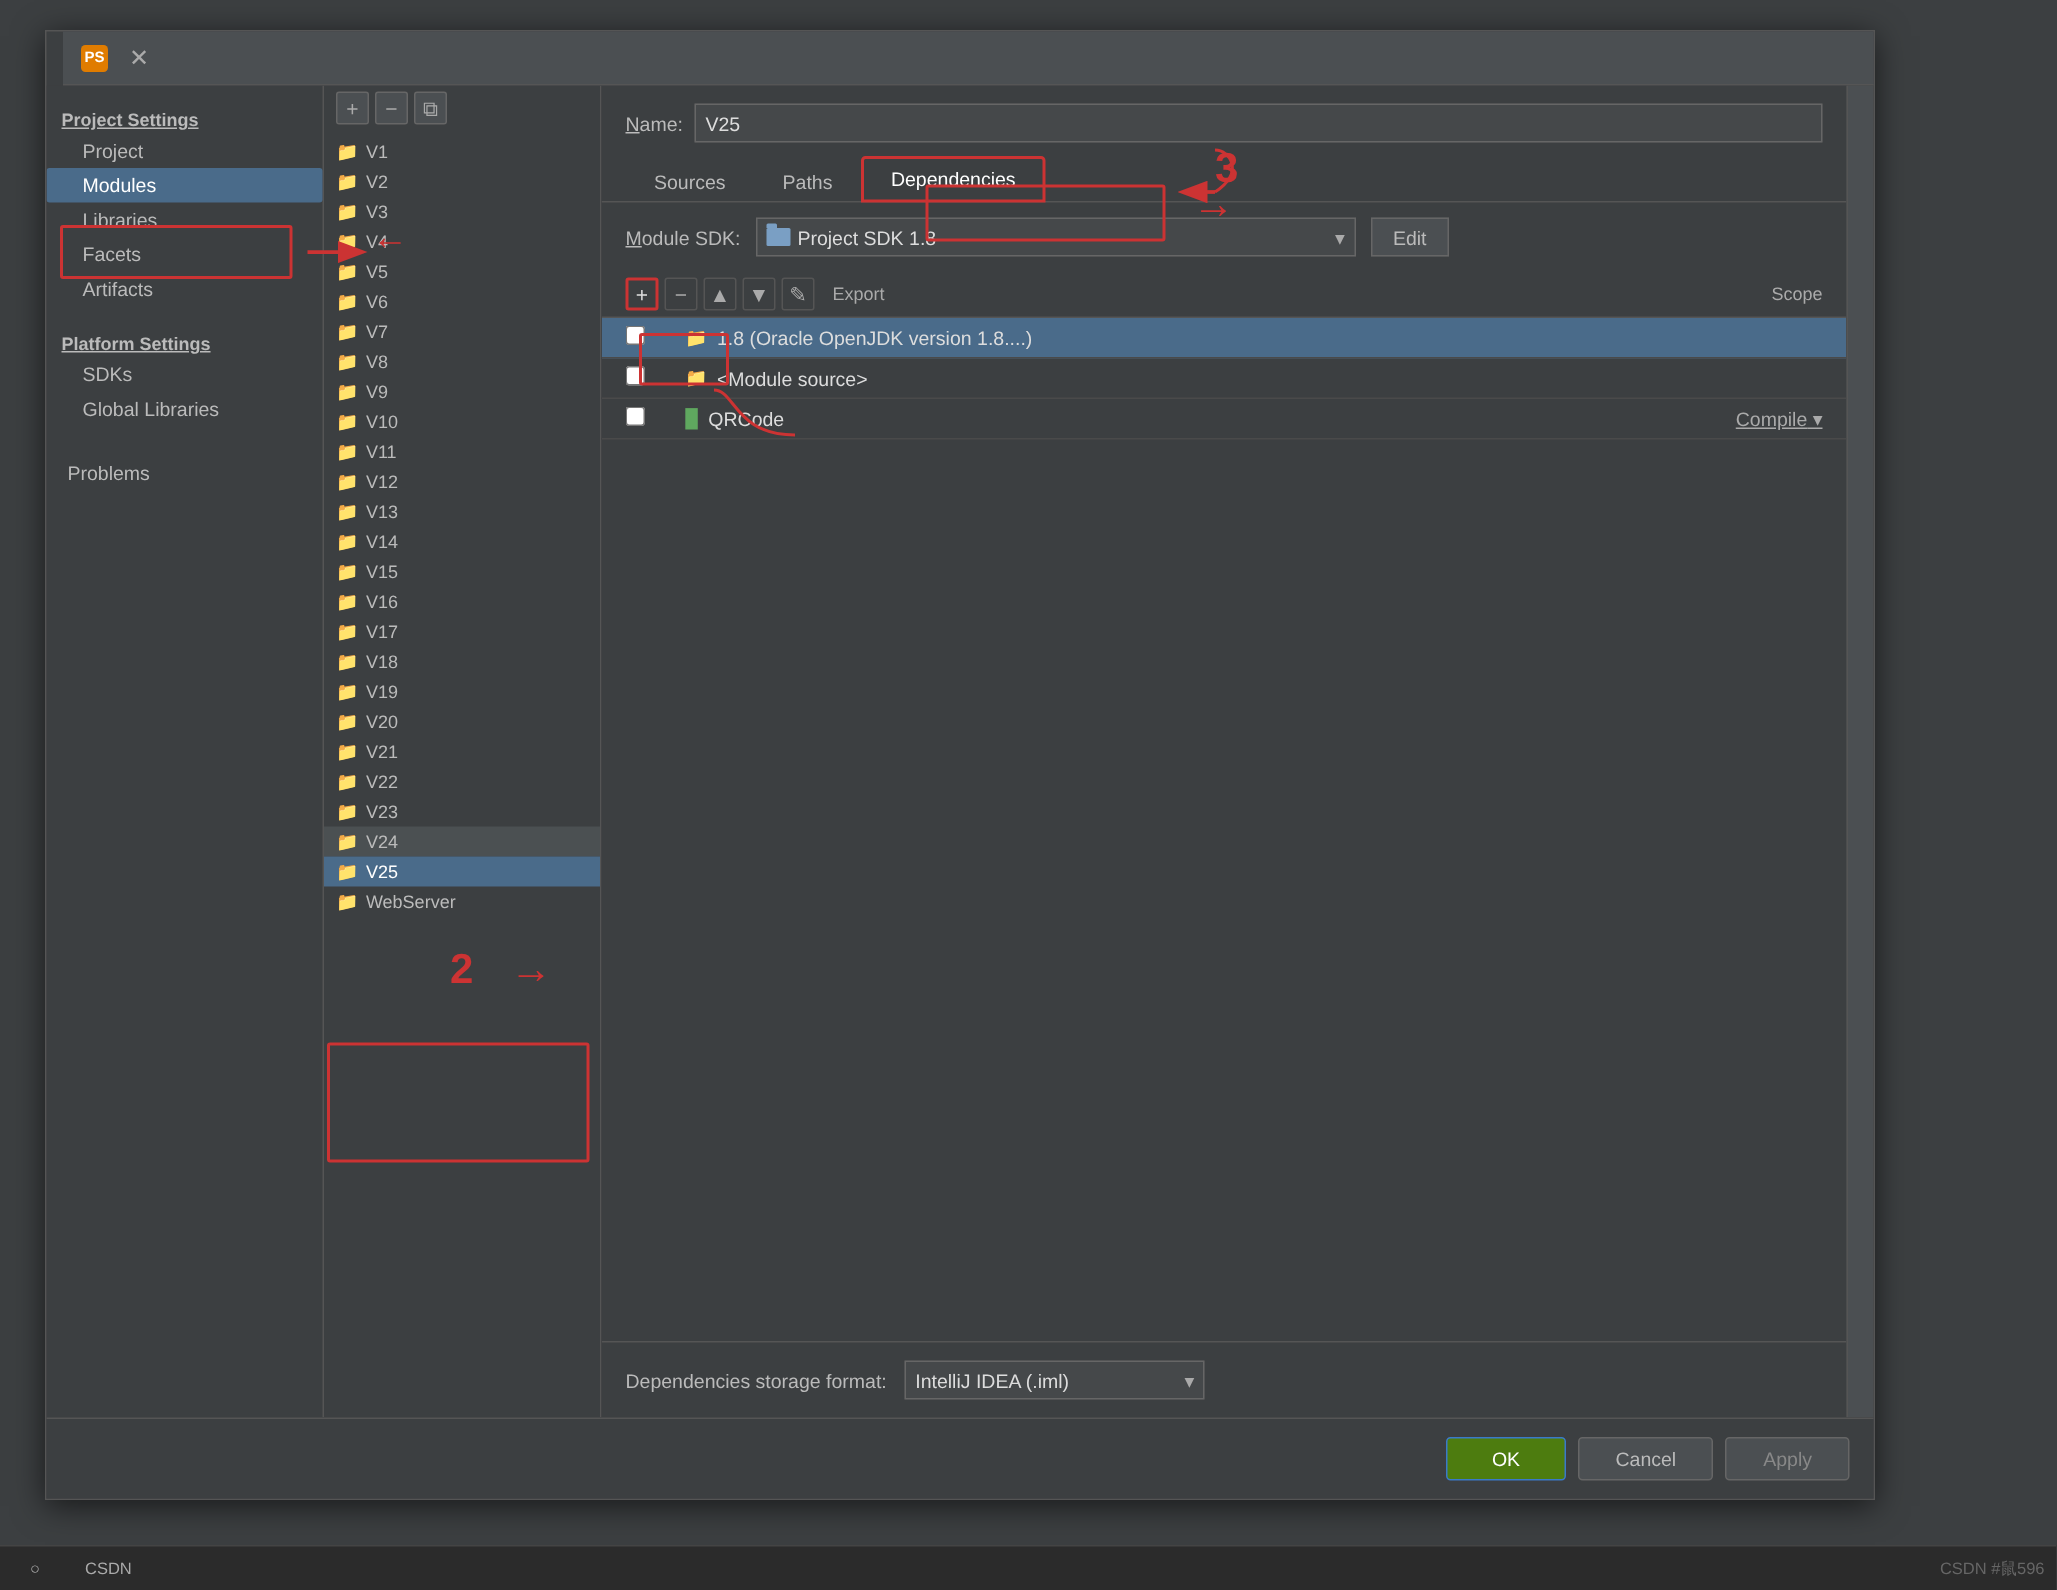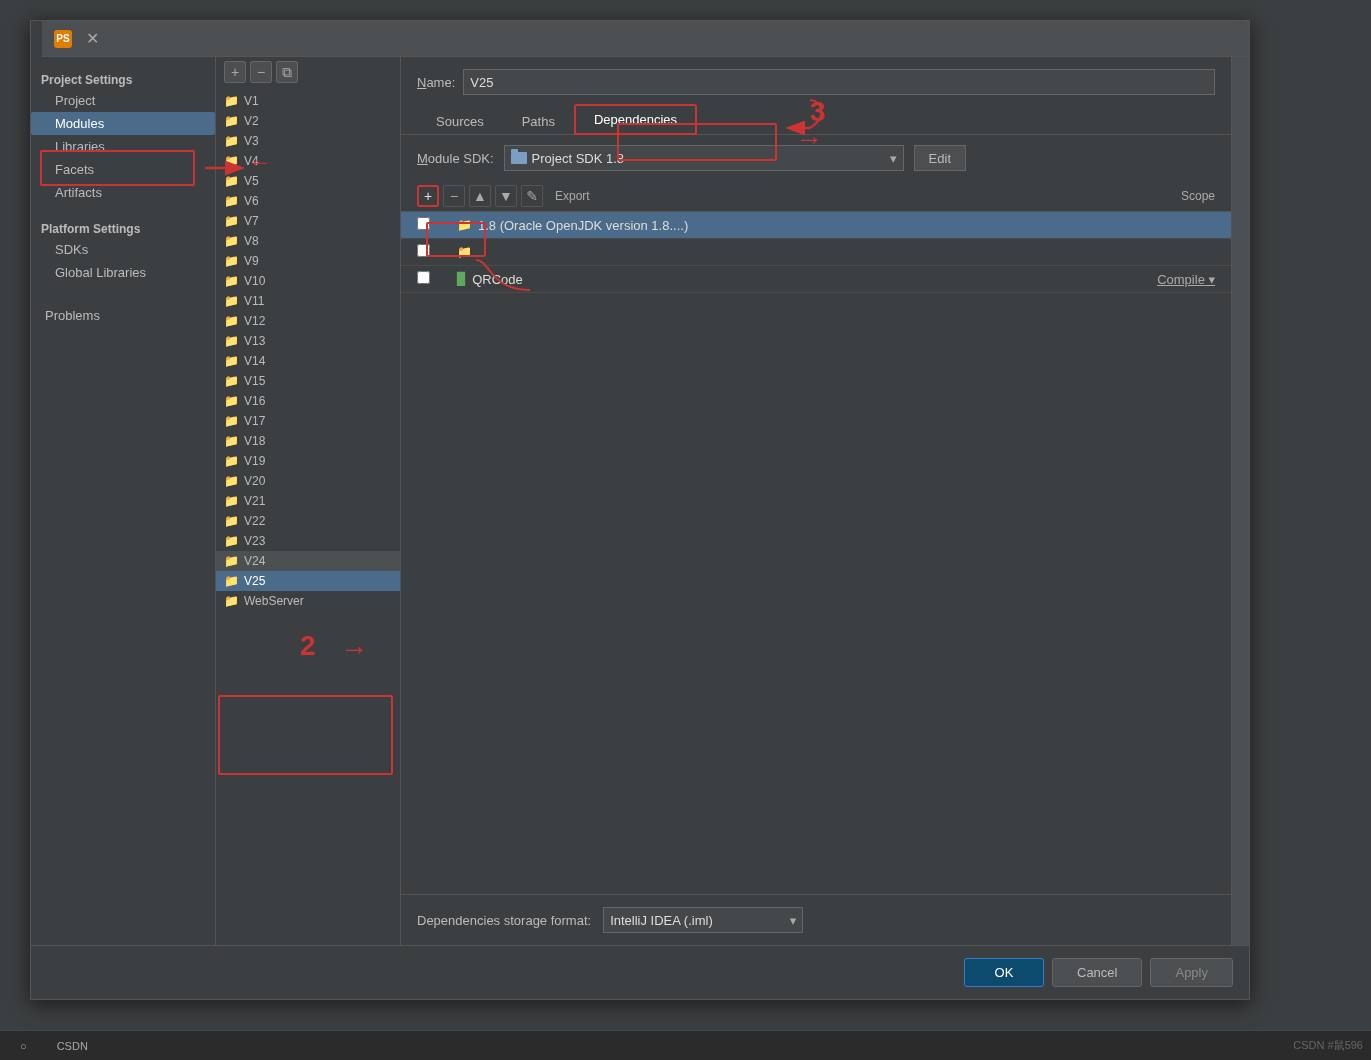--- a/index.html
+++ b/index.html
@@ -109,20 +109,21 @@
     }
     .sidebar-item.sub {
       padding-left: 24px;
     }
 
     .sidebar-section-label {
       color: #bbbbbb;
       font-size: 12px;
       font-weight: bold;
       padding: 8px 10px 2px 10px;
+      text-decoration: underline;
     }
 
     
     .module-list {
       width: 185px;
       background: #3c3f41;
       border-right: 1px solid #555;
       overflow-y: auto;
       flex-shrink: 0;
     }
@@ -351,21 +352,21 @@
       padding: 6px 24px;
       font-size: 13px;
       cursor: pointer;
       border-radius: 3px;
       border: 1px solid #666;
       color: #bbbbbb;
       background: #4b4f52;
       min-width: 80px;
     }
     .footer-btn.primary {
-      background: #0c4a6e;
+      background: #4d7c0f;
       border-color: #3a7ac9;
       color: white;
     }
     .footer-btn.apply {
       color: #888;
       cursor: not-allowed;
     }
 
     
     .highlight-box {
@@ -647,20 +648,21 @@
             <span class="deps-row-icon">📁</span>
             <span class="deps-row-name">1.8 (Oracle OpenJDK version 1.8....)</span>
             <span class="deps-row-scope"></span>
           </div>
 
           <div class="deps-row">
             <div class="deps-row-checkbox">
               <input type="checkbox" style="">
             </div>
             <span class="deps-row-icon">📁</span>
+            <span class="deps-row-name">&lt;Module source&gt;</span>
             <span class="deps-row-scope"></span>
           </div>
 
           <div class="deps-row">
             <div class="deps-row-checkbox">
               <input type="checkbox" style="">
             </div>
             <span class="deps-row-icon" style="color:#5fa85f;">▉</span>
             <span class="deps-row-name">QRCode</span>
             <span class="deps-row-scope">

